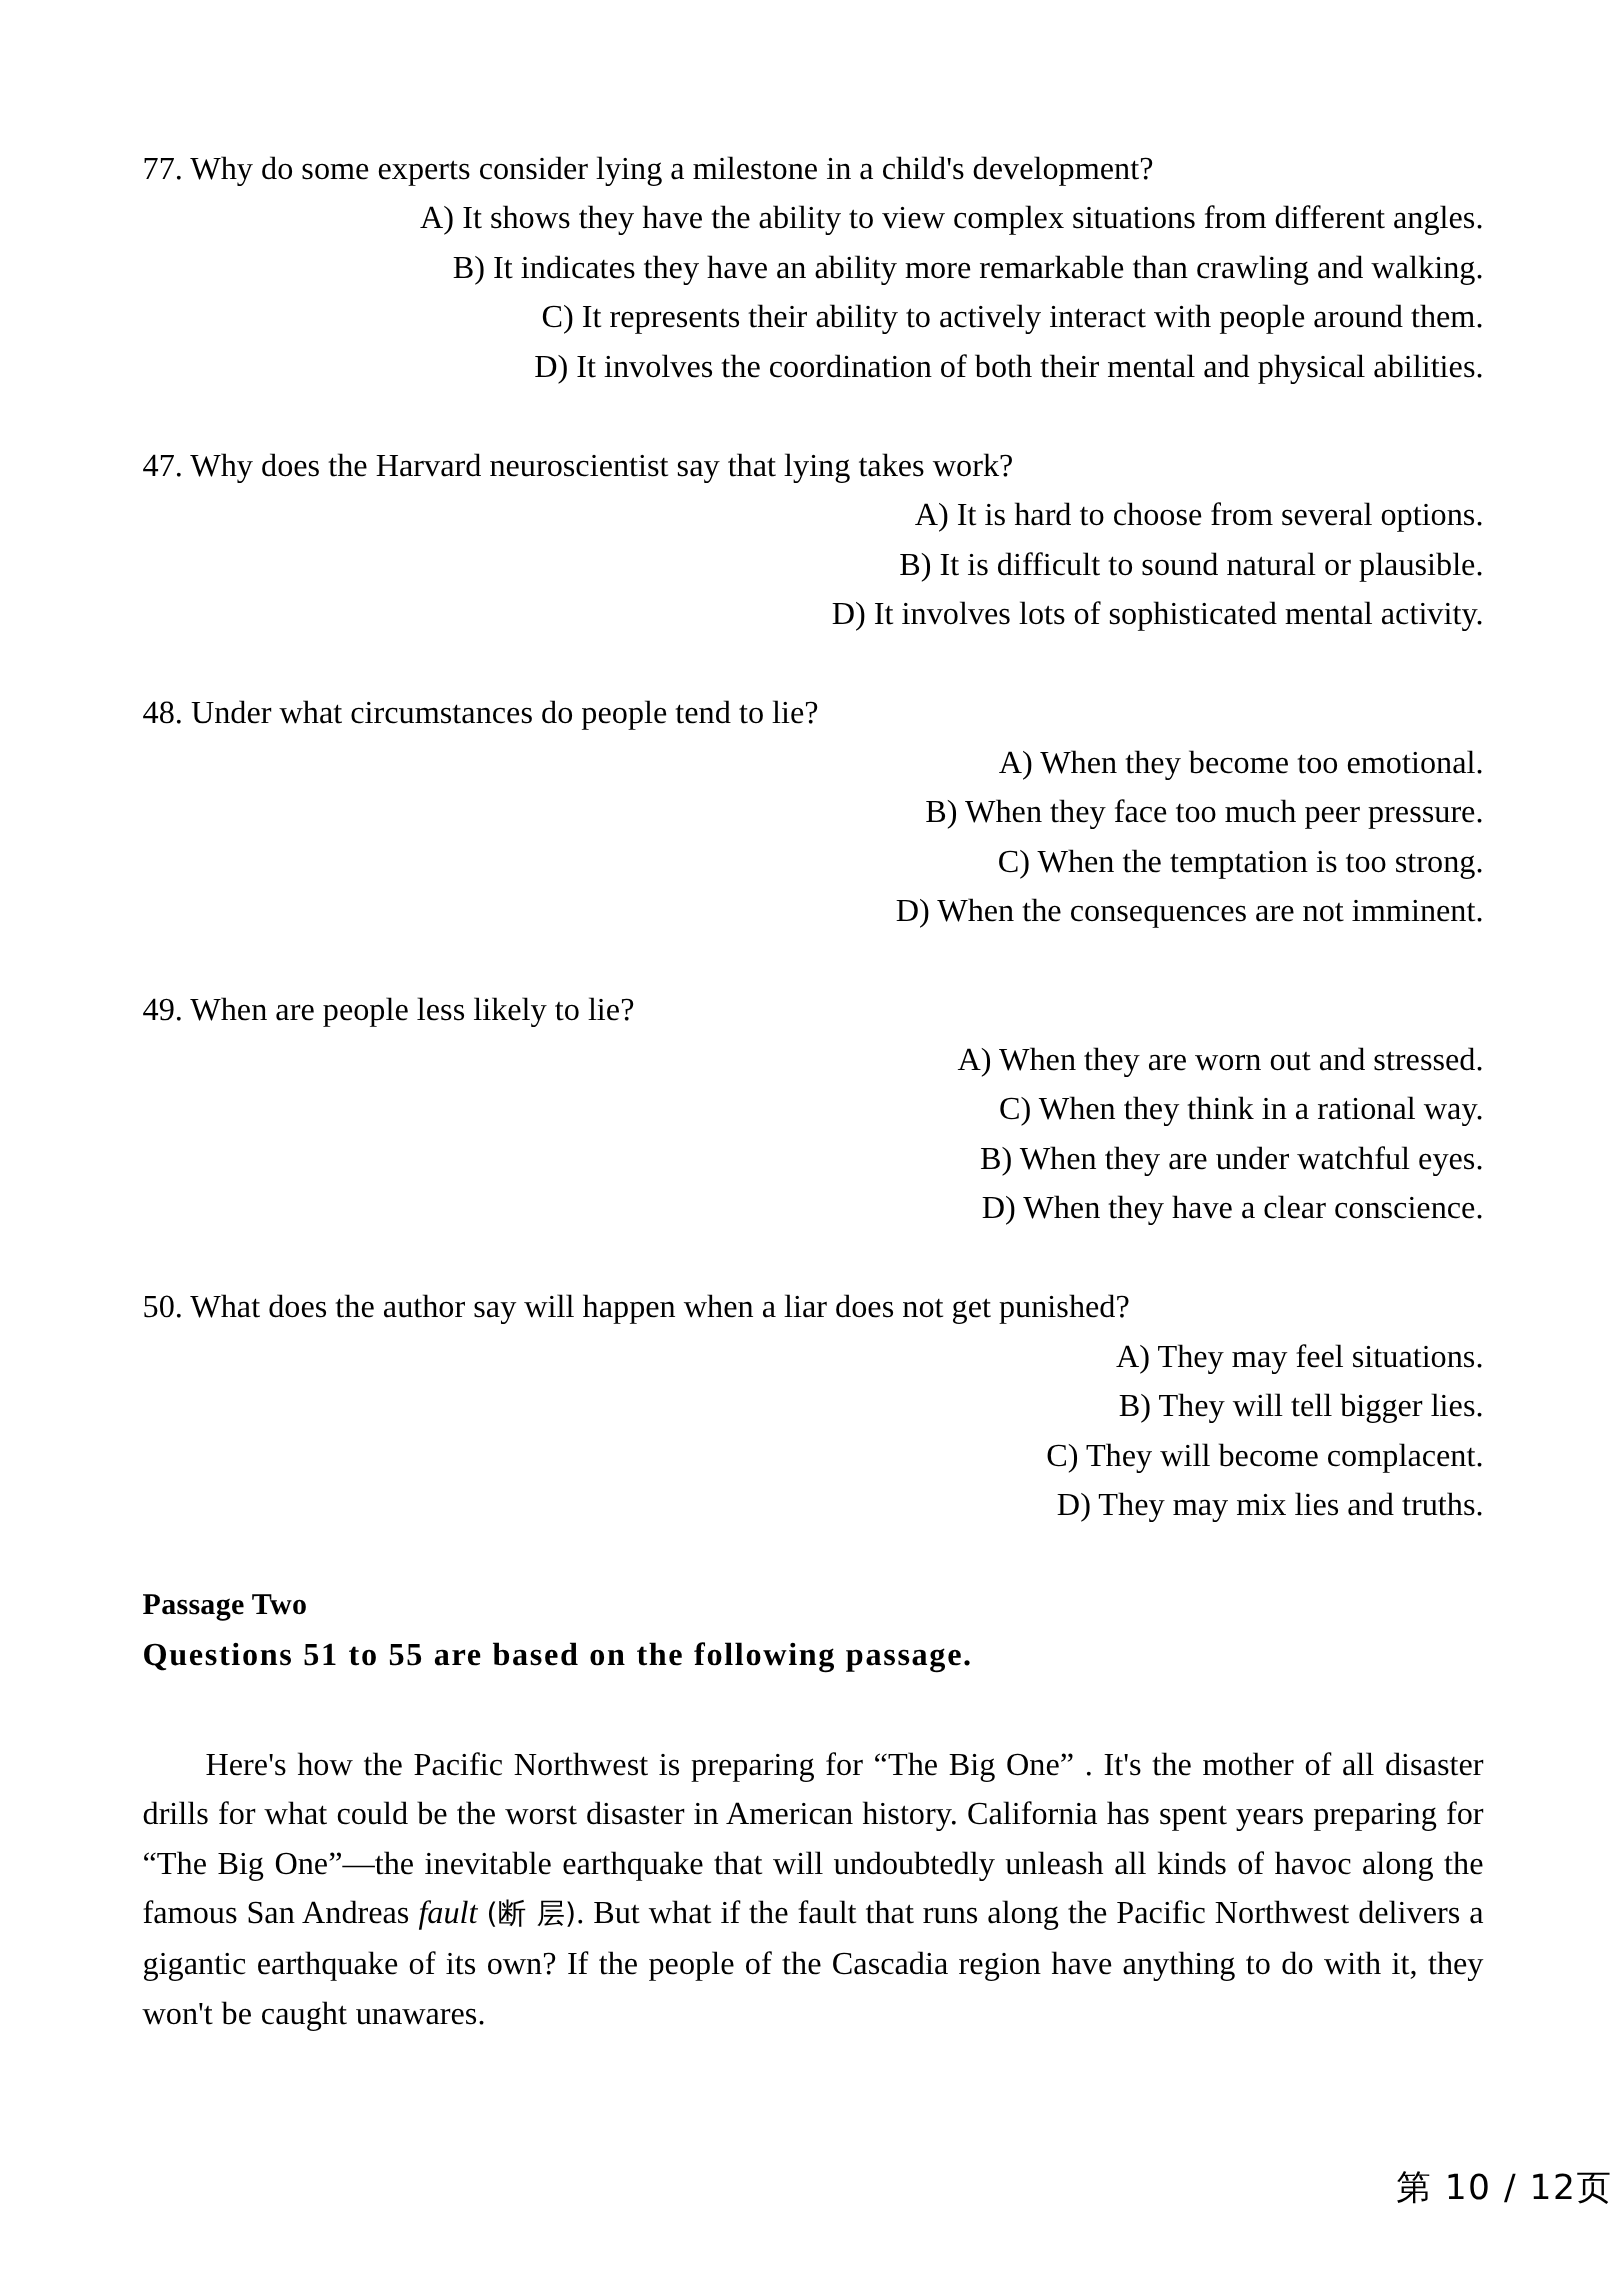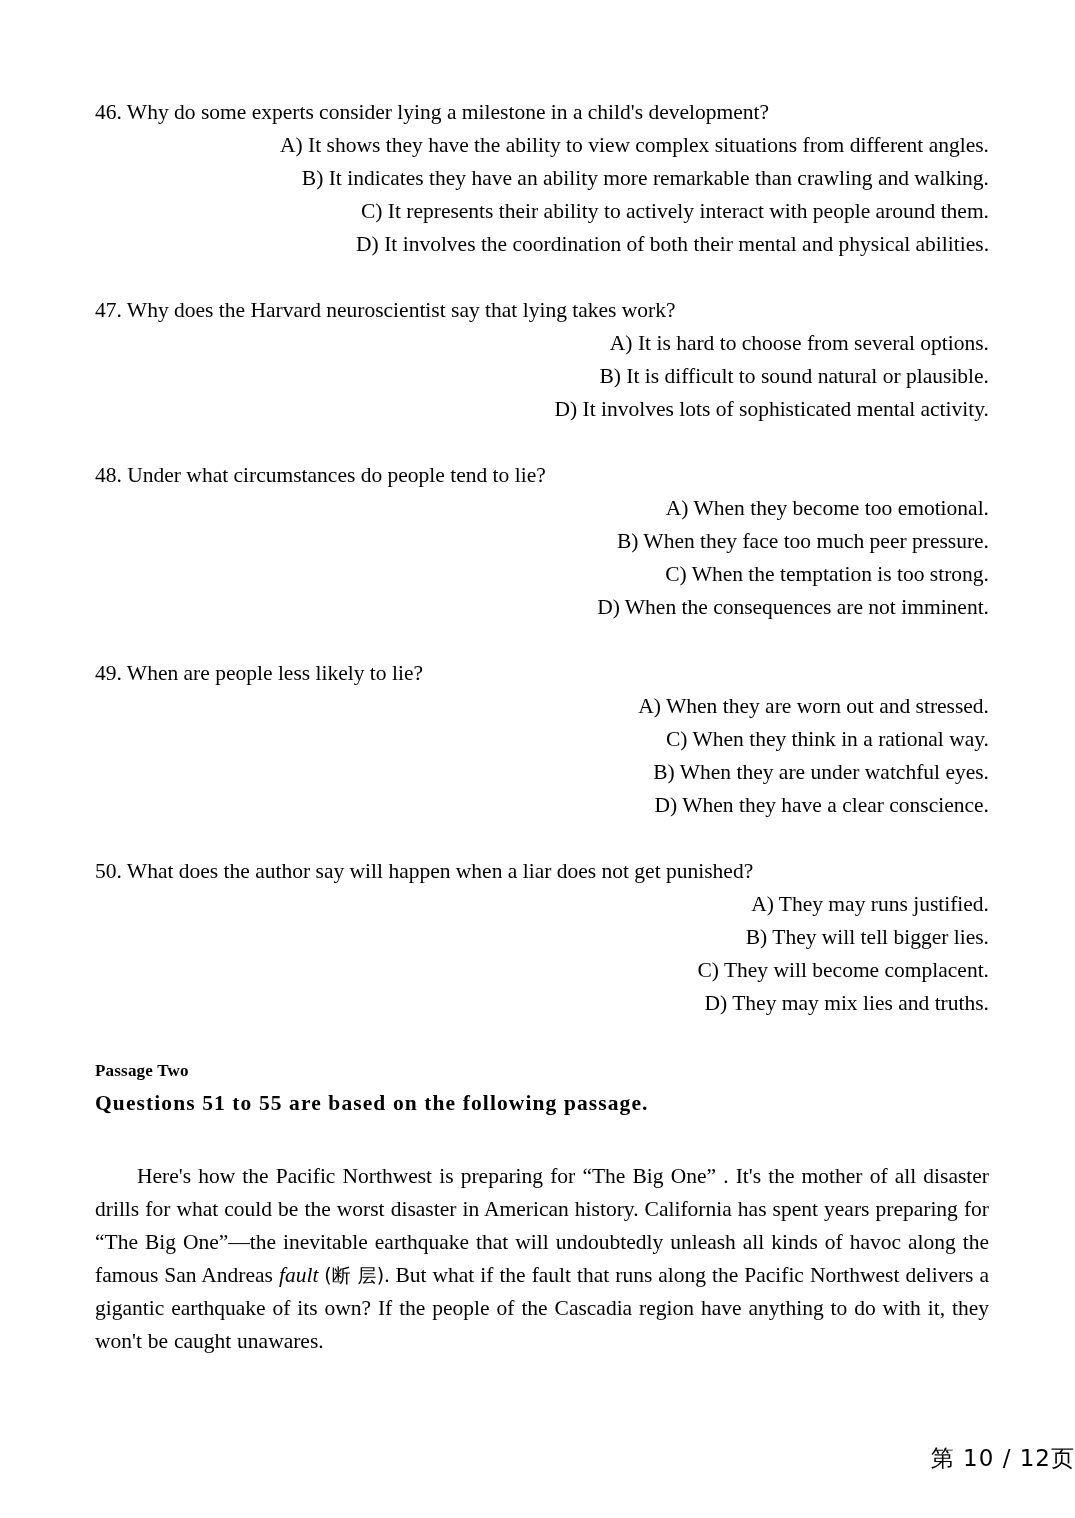--- a/index.html
+++ b/index.html
@@ -54,21 +54,21 @@
     padding-left: 33px;
     white-space: nowrap;
   }
 
   
   .passage-section {
     margin-top: 34px;
   }
   .passage-heading {
     font-weight: bold;
-    font-size: 17px;
+    font-size: 20px;
     line-height: 33px;
     letter-spacing: 0.2px;
   }
   .passage-subheading {
     font-weight: bold;
     font-size: 21.5px;
     line-height: 33px;
     letter-spacing: 1.1px;
   }
   .passage-body {
@@ -101,21 +101,21 @@
   }
 </style>
 </head>
 <body>
 
 <div class="page">
 
   <div class="content">
 
     <div class="question-block">
-      <div class="question-stem">46. Why do some experts consider lying a milestone in a child's development?</div>
+      <div class="question-stem">77. Why do some experts consider lying a milestone in a child's development?</div>
       <ul class="option-list">
         <li class="option-item">A) It shows they have the ability to view complex situations from different angles.</li>
         <li class="option-item">B) It indicates they have an ability more remarkable than crawling and walking.</li>
         <li class="option-item">C) It represents their ability to actively interact with people around them.</li>
         <li class="option-item">D) It involves the coordination of both their mental and physical abilities.</li>
       </ul>
     </div>
 
     <div class="question-block">
       <div class="question-stem">47. Why does the Harvard neuroscientist say that lying takes work?</div>
@@ -142,21 +142,21 @@
         <li class="option-item">A) When they are worn out and stressed.</li>
         <li class="option-item">C) When they think in a rational way.</li>
         <li class="option-item">B) When they are under watchful eyes.</li>
         <li class="option-item">D) When they have a clear conscience.</li>
       </ul>
     </div>
 
     <div class="question-block">
       <div class="question-stem">50. What does the author say will happen when a liar does not get punished?</div>
       <ul class="option-list">
-        <li class="option-item">A) They may runs justified.</li>
+        <li class="option-item">A) They may feel situations.</li>
         <li class="option-item">B) They will tell bigger lies.</li>
         <li class="option-item">C) They will become complacent.</li>
         <li class="option-item">D) They may mix lies and truths.</li>
       </ul>
     </div>
 
     <div class="passage-section">
       <div class="passage-heading">Passage Two</div>
       <div class="passage-subheading">Questions 51 to 55 are based on the following passage.</div>
       <p class="passage-body"><span>Here's how the Pacific Northwest is preparing for “The Big One” . It's the mother of all disaster drills for what could be the worst disaster in American history. California has spent years preparing for “The Big One”—the inevitable earthquake that will undoubtedly unleash all kinds of havoc along the famous San Andreas </span><span class="it">fault</span><span> </span><span class="cjk">(断 层)</span><span>. But what if the fault that runs along the Pacific Northwest delivers a gigantic earthquake of its own? If the people of the Cascadia region have anything to do with it, they won't be caught unawares.</span></p>

